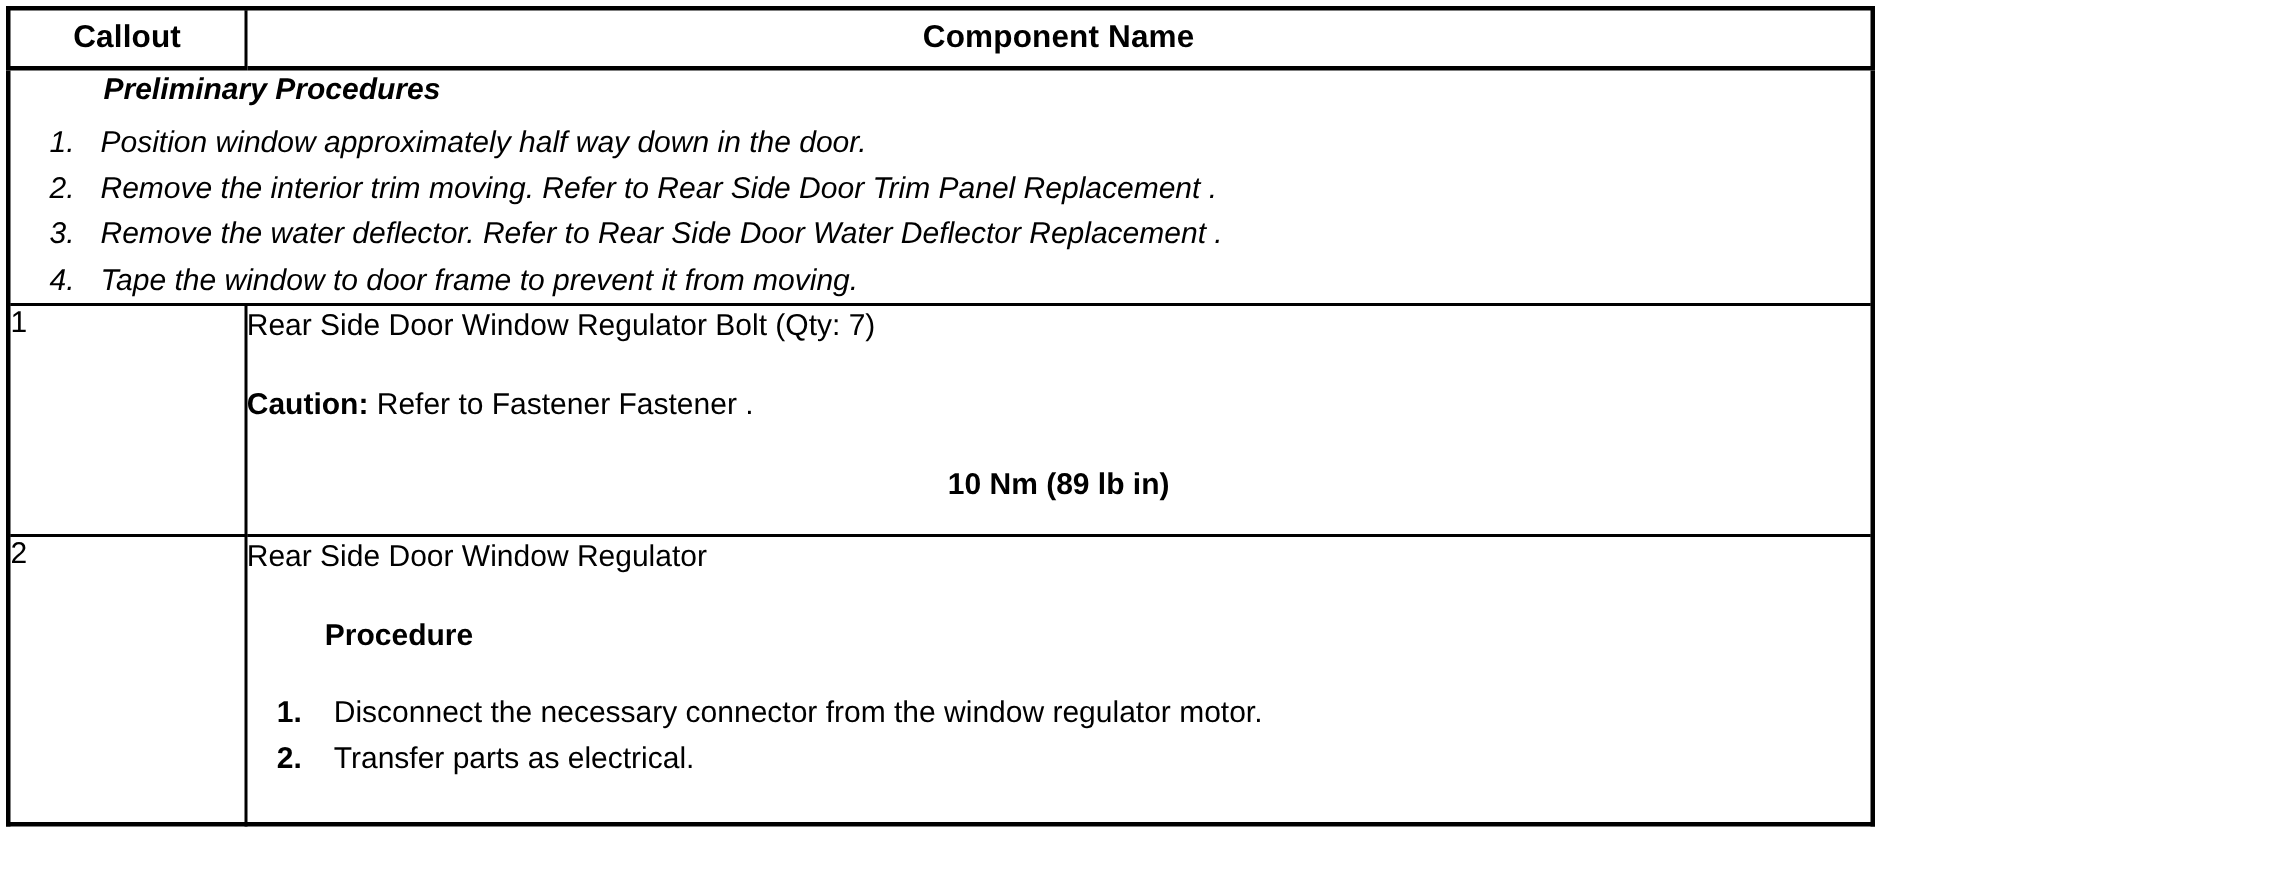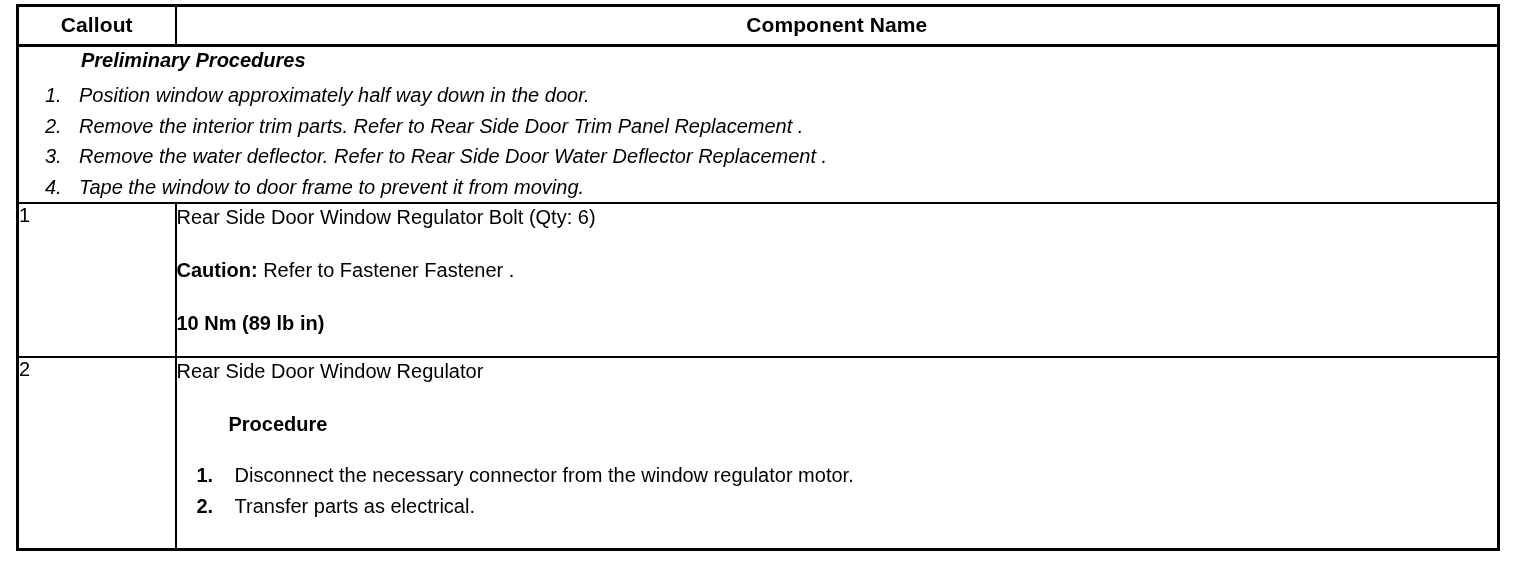--- a/index.html
+++ b/index.html
@@ -12,23 +12,23 @@
     width: 1520px;
     height: 588px;
     overflow: hidden;
     font-family: "Liberation Sans", "DejaVu Sans", sans-serif;
     color: #000000;
     -webkit-font-smoothing: none;
   }
 
   .doc-table {
     position: absolute;
-    left: 16px;
+    left: 4px;
     top: 4px;
-    width: 1484px;
+    width: 1246px;
     border-collapse: collapse;
     border: 3px solid #000000;
     table-layout: fixed;
   }
 
   .doc-table td, .doc-table th {
     border: 2px solid #000000;
     padding: 0;
     vertical-align: top;
     text-align: left;
@@ -91,21 +91,21 @@
     padding: 10px 0 10px 8px;
   }
   .comp-line {
     font-size: 20px;
     line-height: 1.35;
     margin: 0;
     white-space: nowrap;
   }
   .comp-gap { height: 26px; }
   .comp-gap-sm { height: 22px; }
-  .bold { font-weight: bold; }
+  .bold { font-weight: bold; text-align: center; }
 
   .proc-title {
     font-size: 20px;
     font-weight: bold;
     margin: 0 16px 0 52px;
     line-height: 1.35;
   }
   .proc-list {
     list-style: none;
     margin: 0;
@@ -150,38 +150,38 @@
     <tr>
       <td class="prelim-cell" colspan="2">
         <div class="prelim-title">Preliminary Procedures</div>
         <ol class="prelim-list">
           <li>
             <span class="num">1.</span>
             <span>Position window approximately half way down in the door.</span>
           </li>
           <li>
             <span class="num">2.</span>
-            <span>Remove the interior trim parts. Refer to Rear Side Door Trim Panel Replacement .</span>
+            <span>Remove the interior trim moving. Refer to Rear Side Door Trim Panel Replacement .</span>
           </li>
           <li>
             <span class="num">3.</span>
             <span>Remove the water deflector. Refer to Rear Side Door Water Deflector Replacement .</span>
           </li>
           <li>
             <span class="num">4.</span>
             <span>Tape the window to door frame to prevent it from moving.</span>
           </li>
         </ol>
       </td>
     </tr>
 
     <tr>
       <td class="callout-cell row1-callout">1</td>
       <td class="component-cell">
-        <p class="comp-line">Rear Side Door Window Regulator Bolt (Qty: 6)</p>
+        <p class="comp-line">Rear Side Door Window Regulator Bolt (Qty: 7)</p>
         <div class="comp-gap"></div>
         <p class="comp-line"><span class="bold">Caution:</span><span> Refer to Fastener Fastener .</span></p>
         <div class="comp-gap"></div>
         <p class="comp-line bold">10 Nm (89 lb in)</p>
       </td>
     </tr>
 
     <tr>
       <td class="callout-cell row2-callout">2</td>
       <td class="component-cell">

